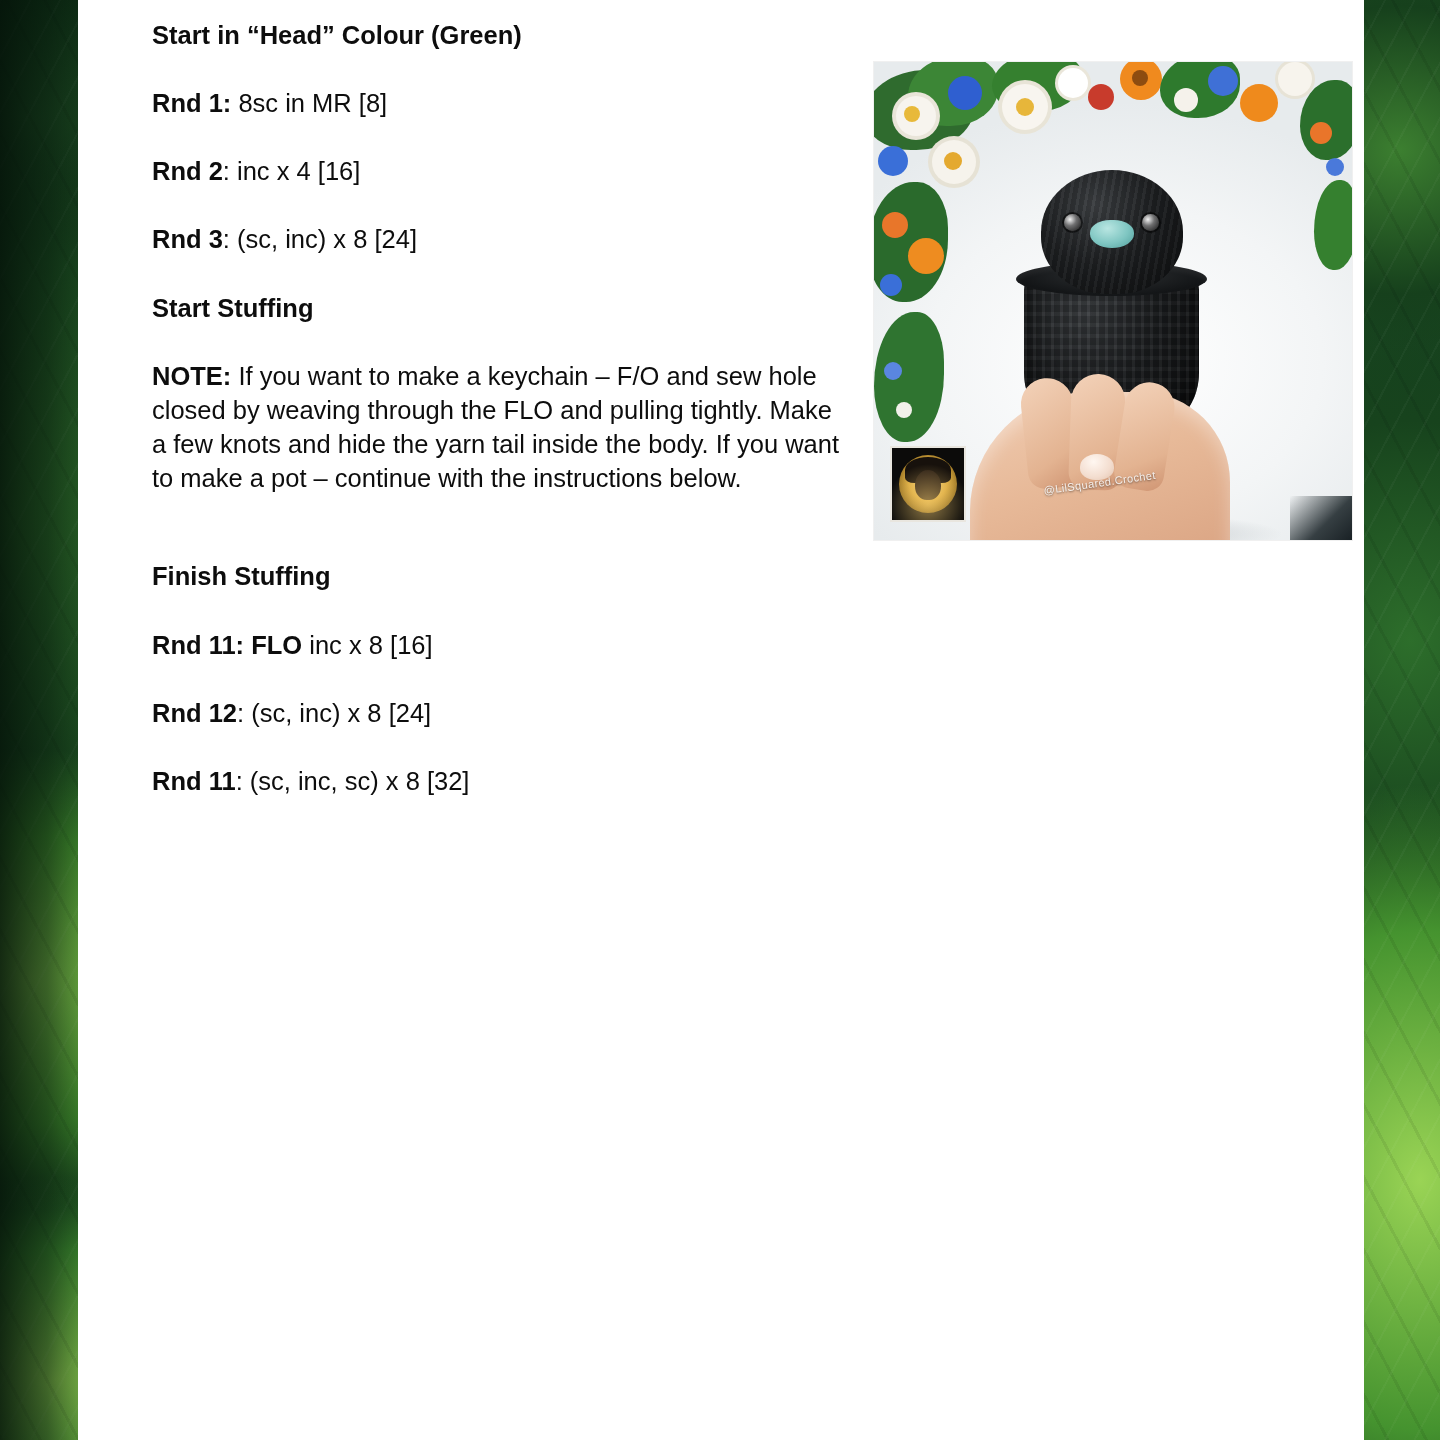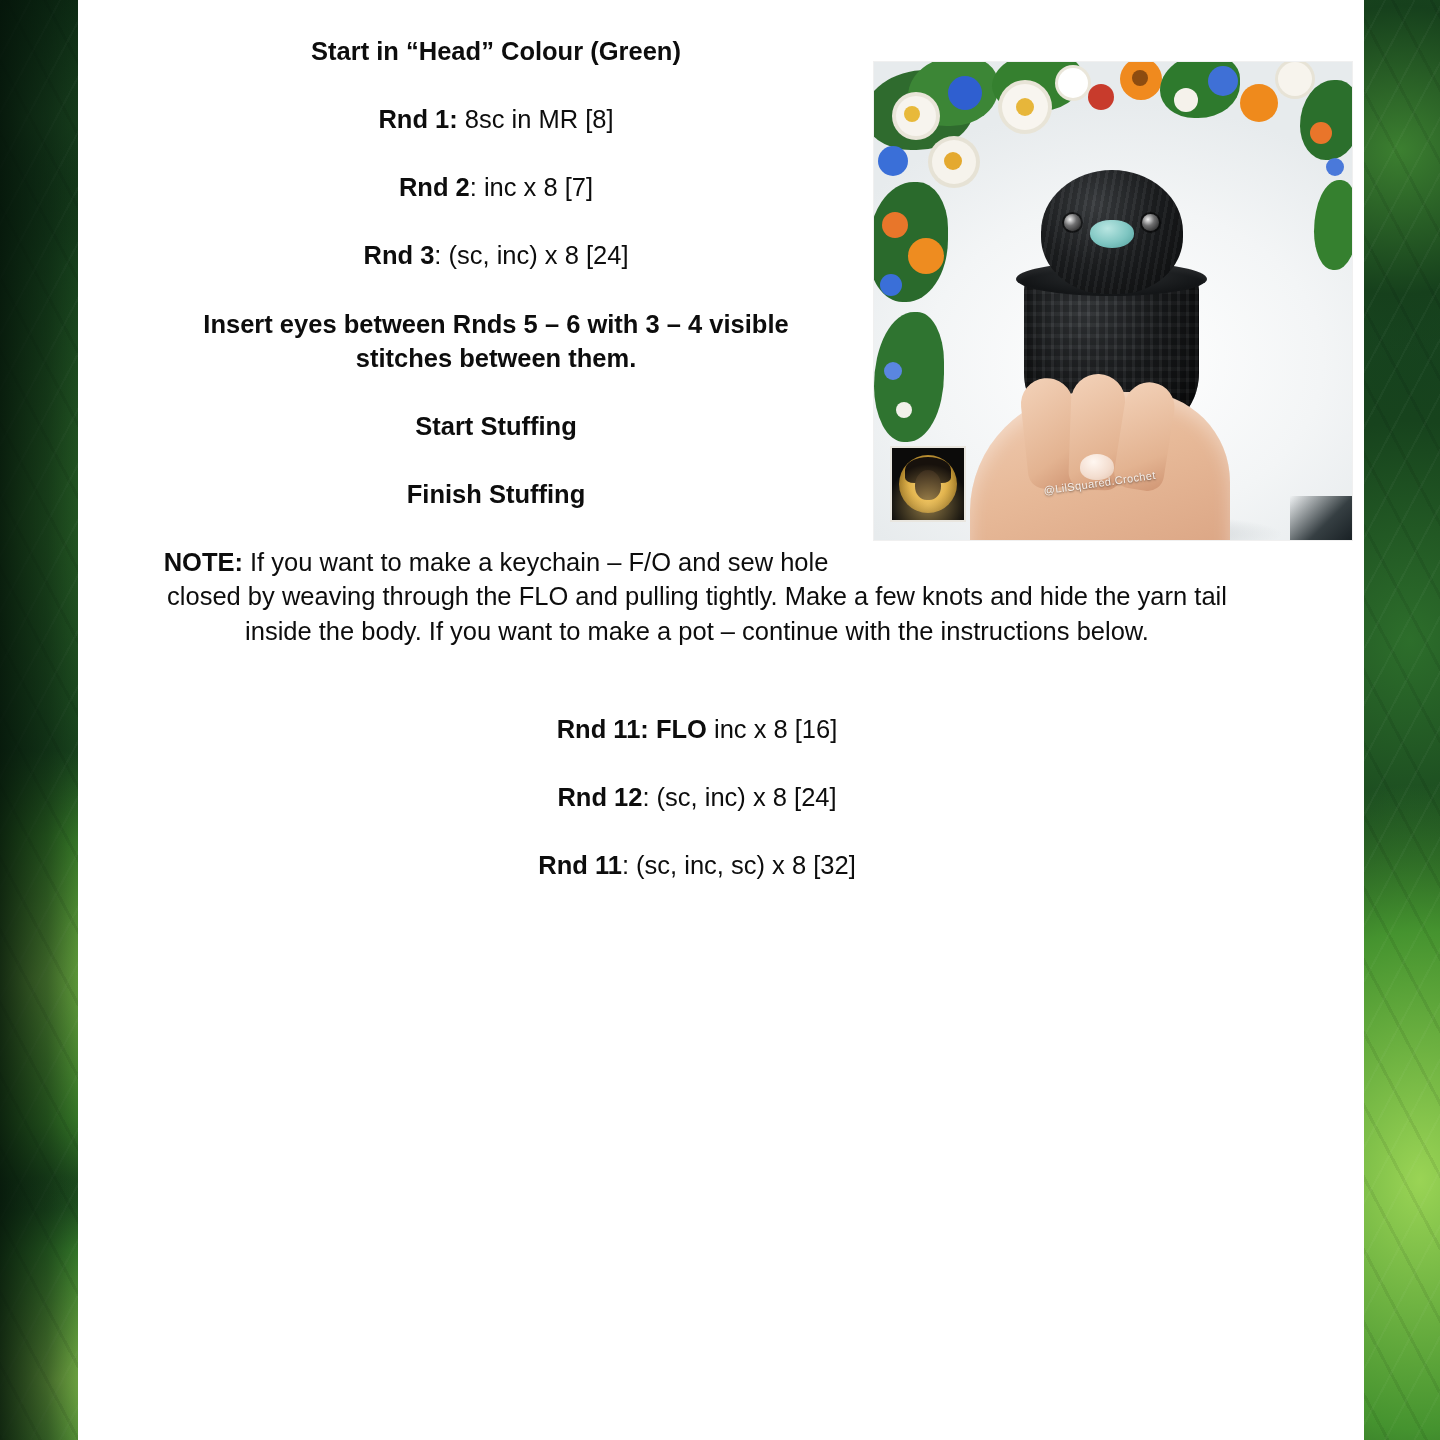--- a/index.html
+++ b/index.html
@@ -57,23 +57,22 @@
   }
 
   
   .doc {
     width: 1120px;
     color: #0d0d0d;
     font-size: 25.5px;
     line-height: 1.34;
   }
   .para {
-    margin: 16px 0 34px 0;
+    margin: 0 0 34px 0;
     max-width: 1090px;
-    text-align: center;
   }
   .para.gap-big { margin-bottom: 64px; }
   b, .b { font-weight: bold; }
 
   
   .photo-float {
     float: right;
     width: 478px;
     margin: 44px 0 18px 34px;
   }
@@ -301,44 +300,41 @@
 
       <p class="para">
         <b>Start in “Head” Colour (Green)</b><span></span>
       </p>
 
       <p class="para">
         <b>Rnd 1:</b><span> 8sc in MR [8]</span>
       </p>
 
       <p class="para">
-        <b>Rnd 2</b><span>: inc x 8 [7]</span>
+        <b>Rnd 2</b><span>: inc x 4 [16]</span>
       </p>
 
       <p class="para">
         <b>Rnd 3</b><span>: (sc, inc) x 8 [24]</span>
       </p>
 
 
-      <p class="para" style="max-width:700px">
-        <b>Insert eyes between Rnds 5 – 6 with 3 – 4 visible stitches between them.</b><span></span>
-      </p>
 
 
       <p class="para">
         <b>Start Stuffing</b><span></span>
       </p>
 
-
-      <p class="para">
-        <b>Finish Stuffing</b><span></span>
-      </p>
 
       <p class="para gap-big">
         <b>NOTE:</b><span> If you want to make a keychain – F/O and sew hole closed by weaving through the FLO and pulling tightly. Make a few knots and hide the yarn tail inside the body. If you want to make a pot – continue with the instructions below.</span>
+      </p>
+
+      <p class="para">
+        <b>Finish Stuffing</b><span></span>
       </p>
 
 
       <p class="para">
         <b>Rnd 11: FLO</b><span> inc x 8 [16]</span>
       </p>
 
       <p class="para">
         <b>Rnd 12</b><span>: (sc, inc) x 8 [24]</span>
       </p>

